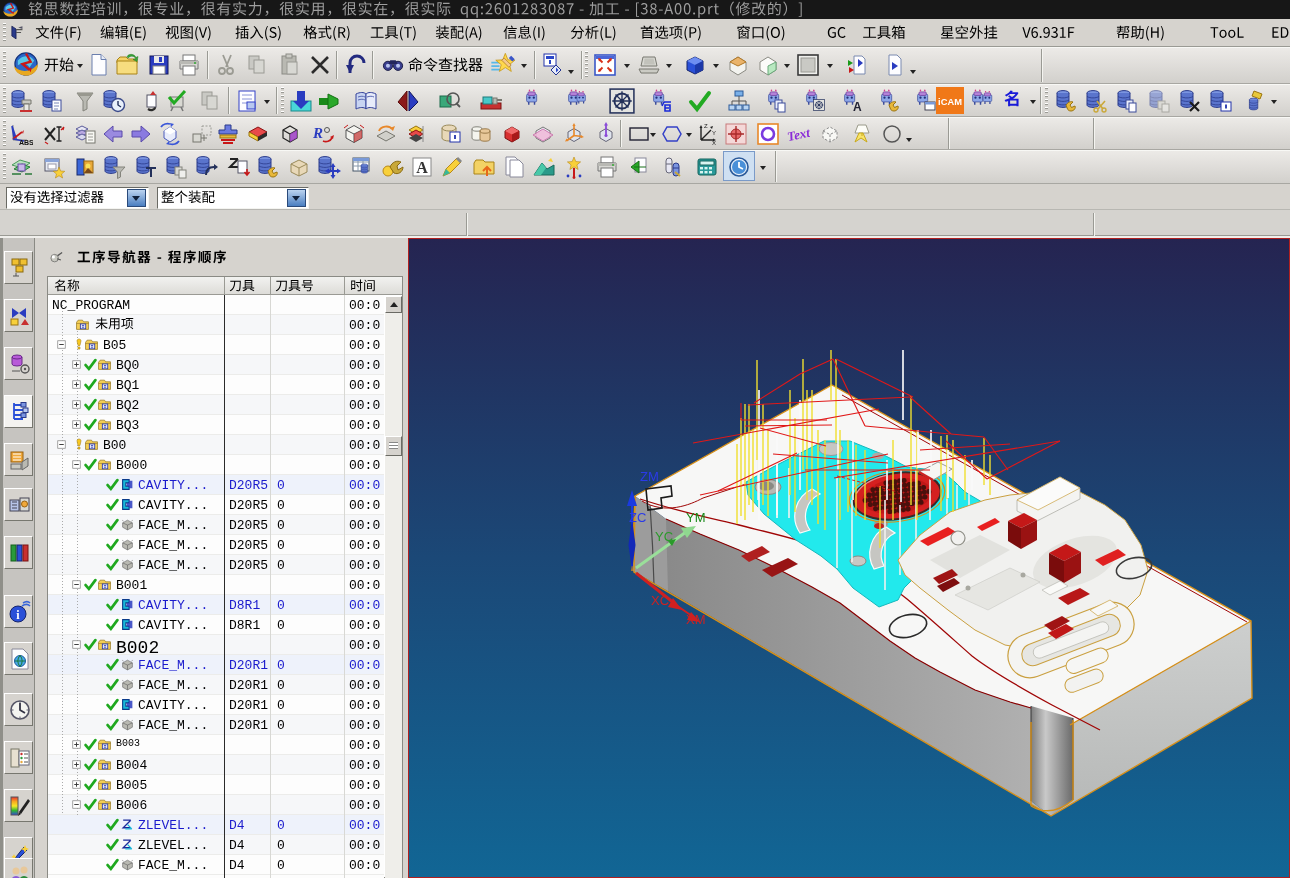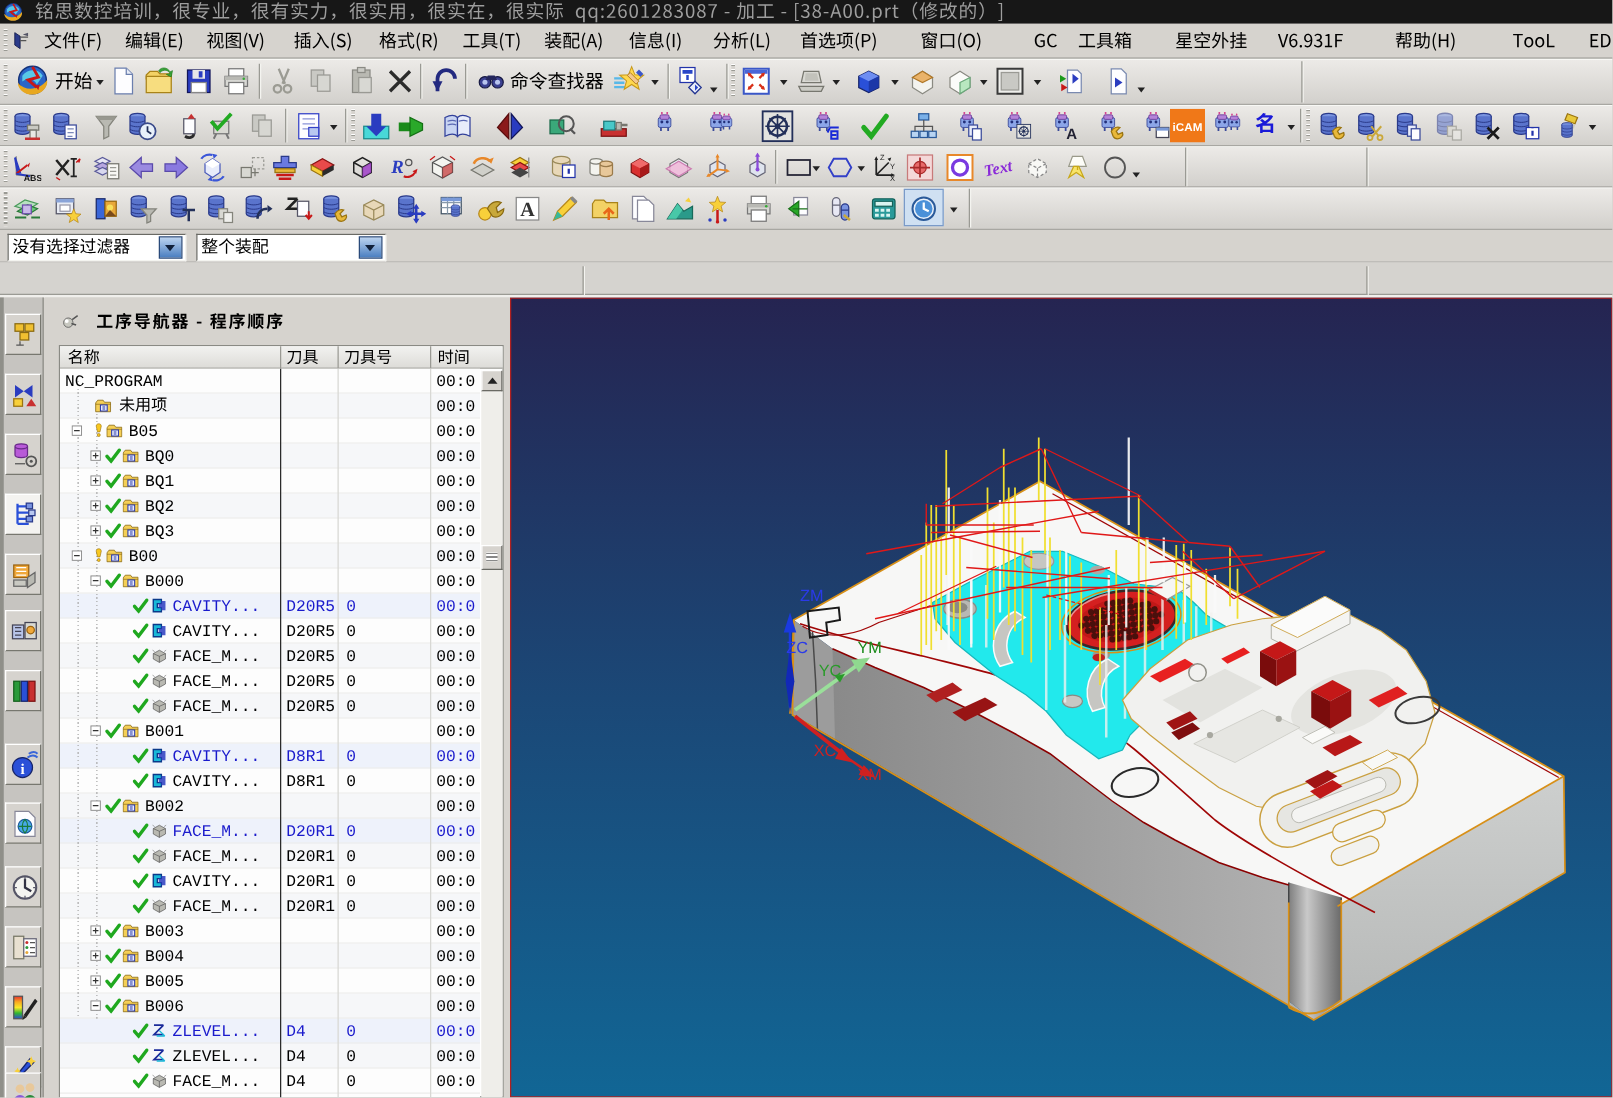--- a/index.html
+++ b/index.html
@@ -1180,21 +1180,21 @@
       </svg>
       <svg style="position:absolute;left:36px;top:343px" width="13" height="13" viewBox="0 0 24 24">
         <path d="M3 13l6 7L21 4" fill="none" stroke="#1fa81f" stroke-width="5" stroke-linecap="round"></path>
       </svg>
       <svg style="position:absolute;left:50px;top:343px" width="13" height="13" viewBox="0 0 24 24">
         <path d="M1 8l3-4h8l2 3h9v14H1z" fill="#f5cf56" stroke="#8a6a14" stroke-width="1.2"></path>
         <path d="M1 10h22" stroke="#8a6a14"></path>
         <rect x="8" y="11" width="10" height="9" fill="#e8ecfa" stroke="#2233aa" stroke-width="1.5"></rect>
         <path d="M11 14h4M11 17h4" stroke="#2233aa" stroke-width="1.5"></path>
       </svg>
-      <div class="mono" style="position:absolute;left:68px;top:343px;font-size:13px;color:#000;white-space:pre">B002</div>
+      <div class="mono" style="position:absolute;left:68px;top:343px;font-size:18px;color:#000;white-space:pre">B002</div>
       <div class="mono" style="position:absolute;left:301px;top:343px;font-size:13px;color:#000">00:0</div>
       <svg style="position:absolute;left:58px;top:363px" width="13" height="13" viewBox="0 0 24 24">
         <path d="M3 13l6 7L21 4" fill="none" stroke="#1fa81f" stroke-width="5" stroke-linecap="round"></path>
       </svg>
       <svg style="position:absolute;left:73px;top:363px" width="13" height="13" viewBox="0 0 24 24">
         <path d="M3 9l9-5 9 5v8l-9 5-9-5z" fill="#b9b9b2" stroke="#555"></path>
         <path d="M3 9l9 4 9-4" fill="none" stroke="#555"></path>
         <path d="M12 13v9" stroke="#555"></path>
         <path d="M5 6l-3-2M19 6l3-2" stroke="#777"></path>
       </svg>
@@ -1246,21 +1246,21 @@
       </svg>
       <svg style="position:absolute;left:36px;top:443px" width="13" height="13" viewBox="0 0 24 24">
         <path d="M3 13l6 7L21 4" fill="none" stroke="#1fa81f" stroke-width="5" stroke-linecap="round"></path>
       </svg>
       <svg style="position:absolute;left:50px;top:443px" width="13" height="13" viewBox="0 0 24 24">
         <path d="M1 8l3-4h8l2 3h9v14H1z" fill="#f5cf56" stroke="#8a6a14" stroke-width="1.2"></path>
         <path d="M1 10h22" stroke="#8a6a14"></path>
         <rect x="8" y="11" width="10" height="9" fill="#e8ecfa" stroke="#2233aa" stroke-width="1.5"></rect>
         <path d="M11 14h4M11 17h4" stroke="#2233aa" stroke-width="1.5"></path>
       </svg>
-      <div class="mono" style="position:absolute;left:68px;top:443px;font-size:13px;color:#000;white-space:pre">B003</div>
+      <div class="mono" style="position:absolute;left:68px;top:443px;font-size:10px;color:#000;white-space:pre">B003</div>
       <div class="mono" style="position:absolute;left:301px;top:443px;font-size:13px;color:#000">00:0</div>
       <svg style="position:absolute;left:24px;top:465px" width="9" height="9" viewBox="0 0 24 24">
         <rect x="2" y="2" width="20" height="20" fill="#fff" stroke="#888" stroke-width="2"></rect>
         <path d="M6 12h12" stroke="#333" stroke-width="2.5"></path>
         <path d="M12 6v12" stroke="#333" stroke-width="2.5"></path>
       </svg>
       <svg style="position:absolute;left:36px;top:463px" width="13" height="13" viewBox="0 0 24 24">
         <path d="M3 13l6 7L21 4" fill="none" stroke="#1fa81f" stroke-width="5" stroke-linecap="round"></path>
       </svg>
       <svg style="position:absolute;left:50px;top:463px" width="13" height="13" viewBox="0 0 24 24">

